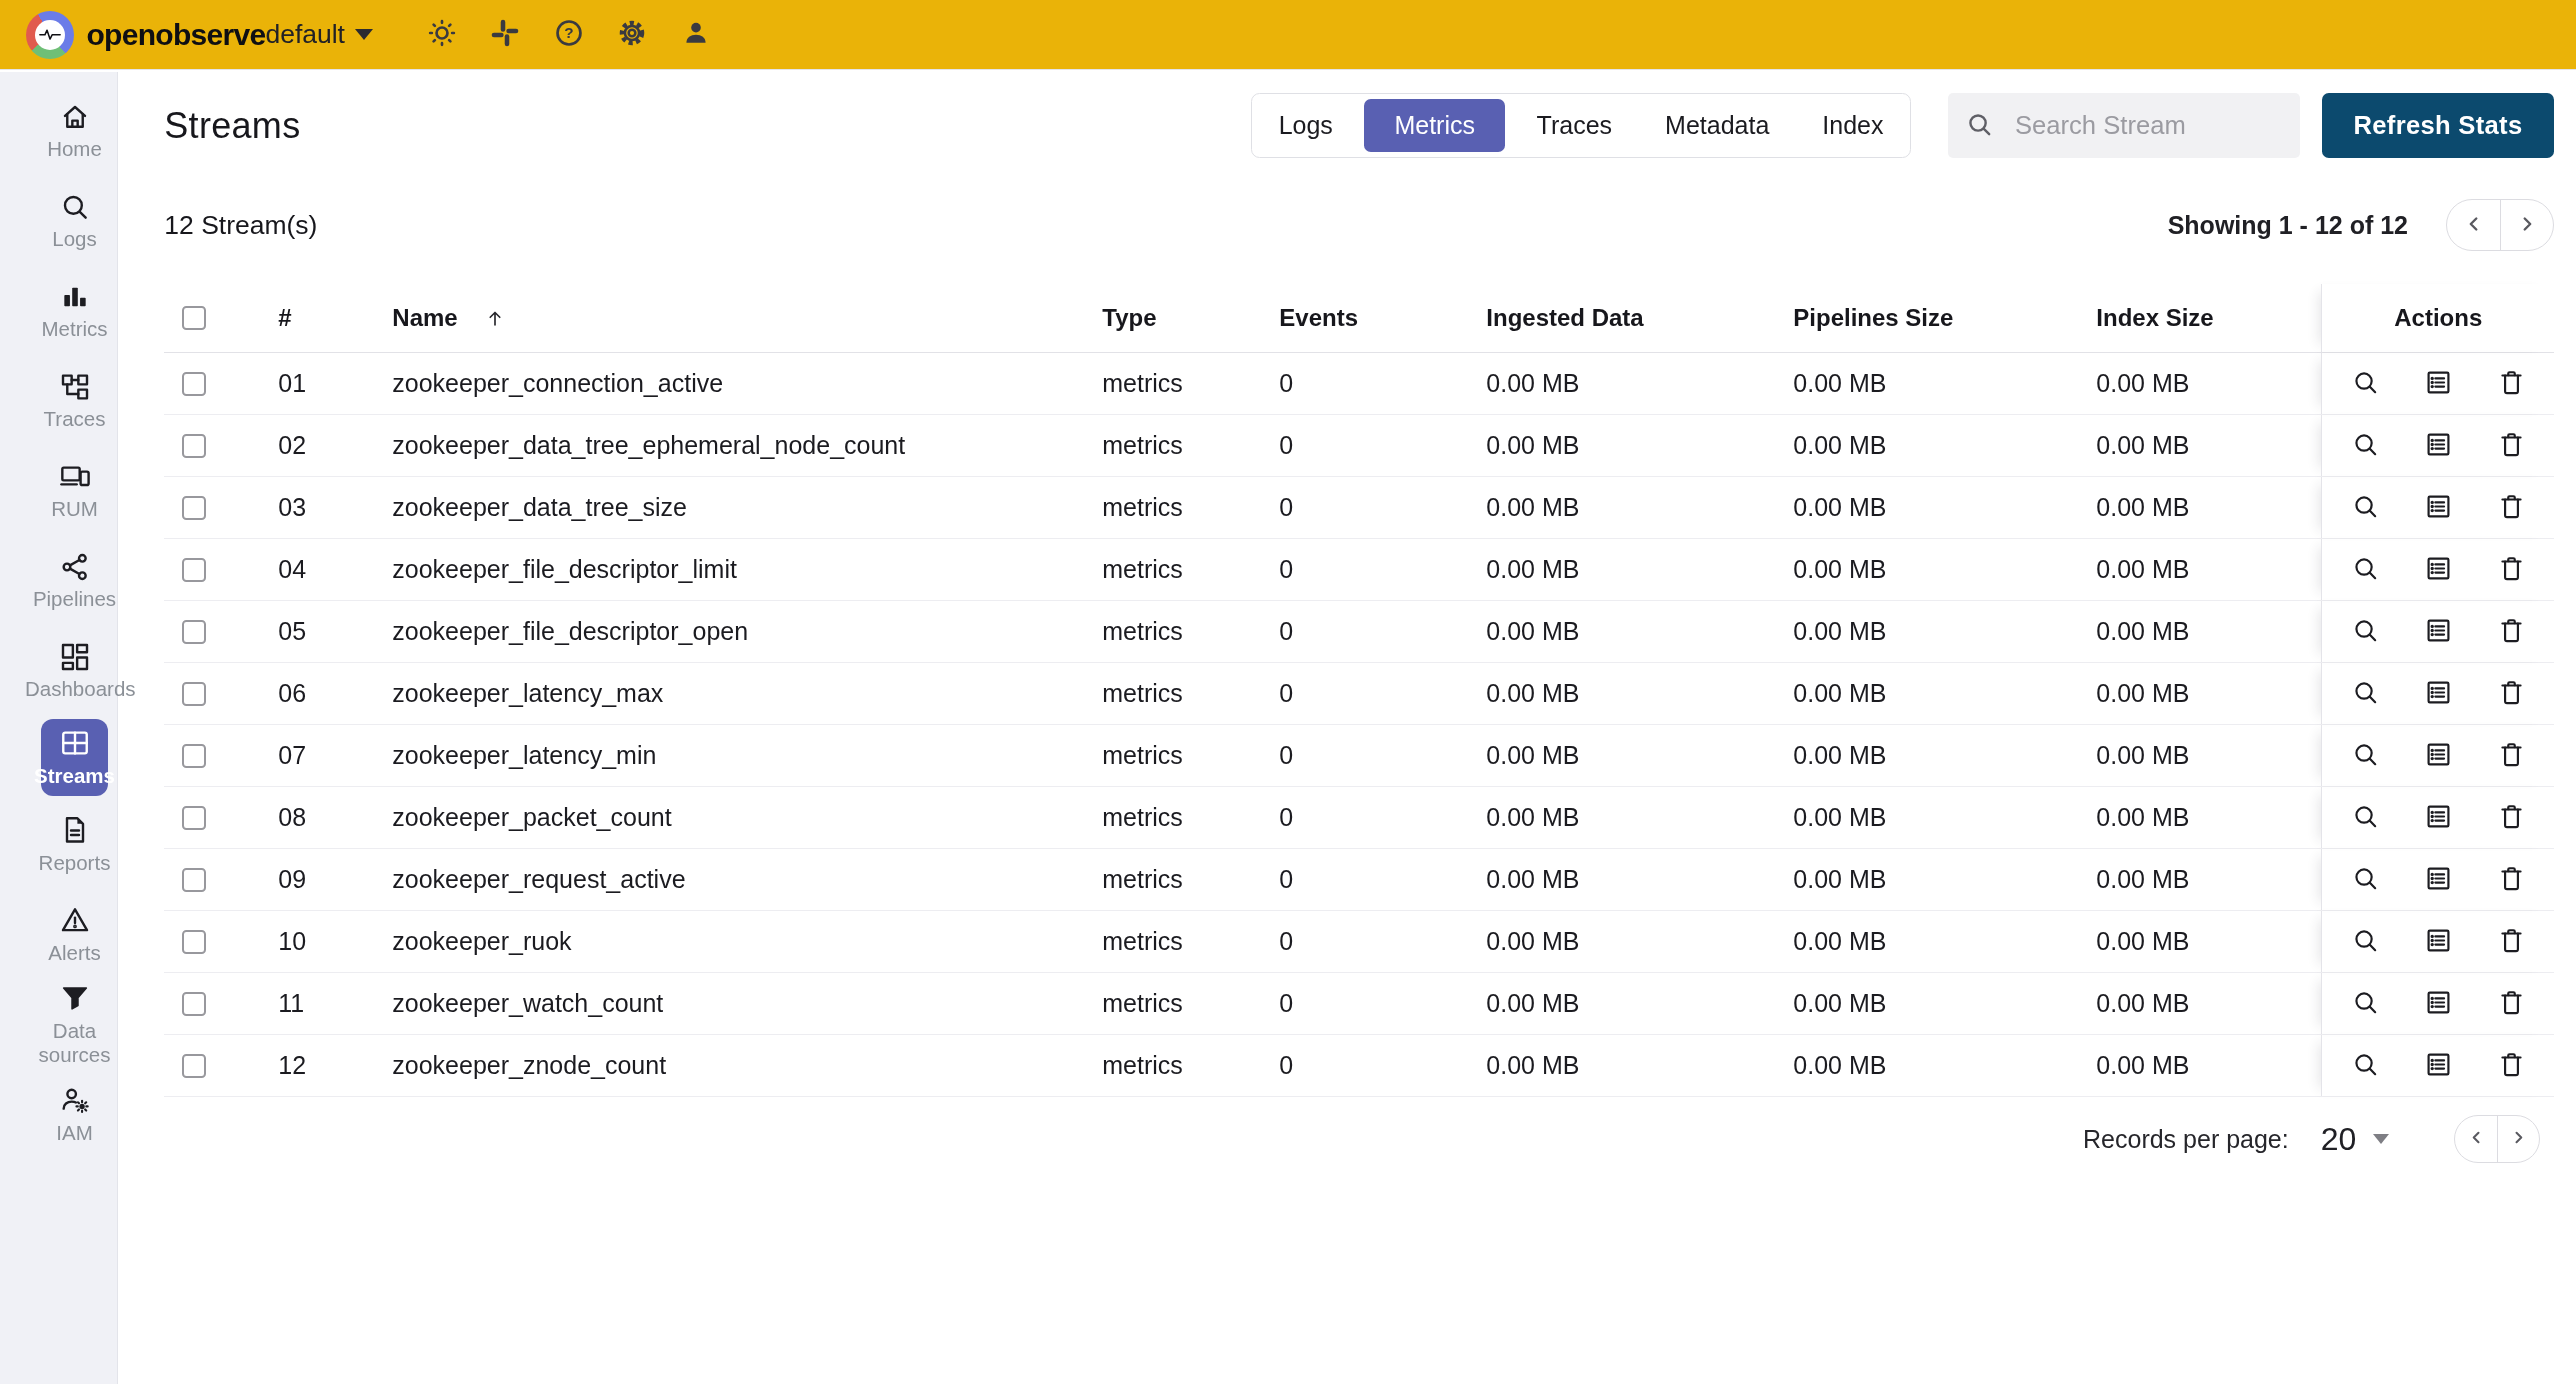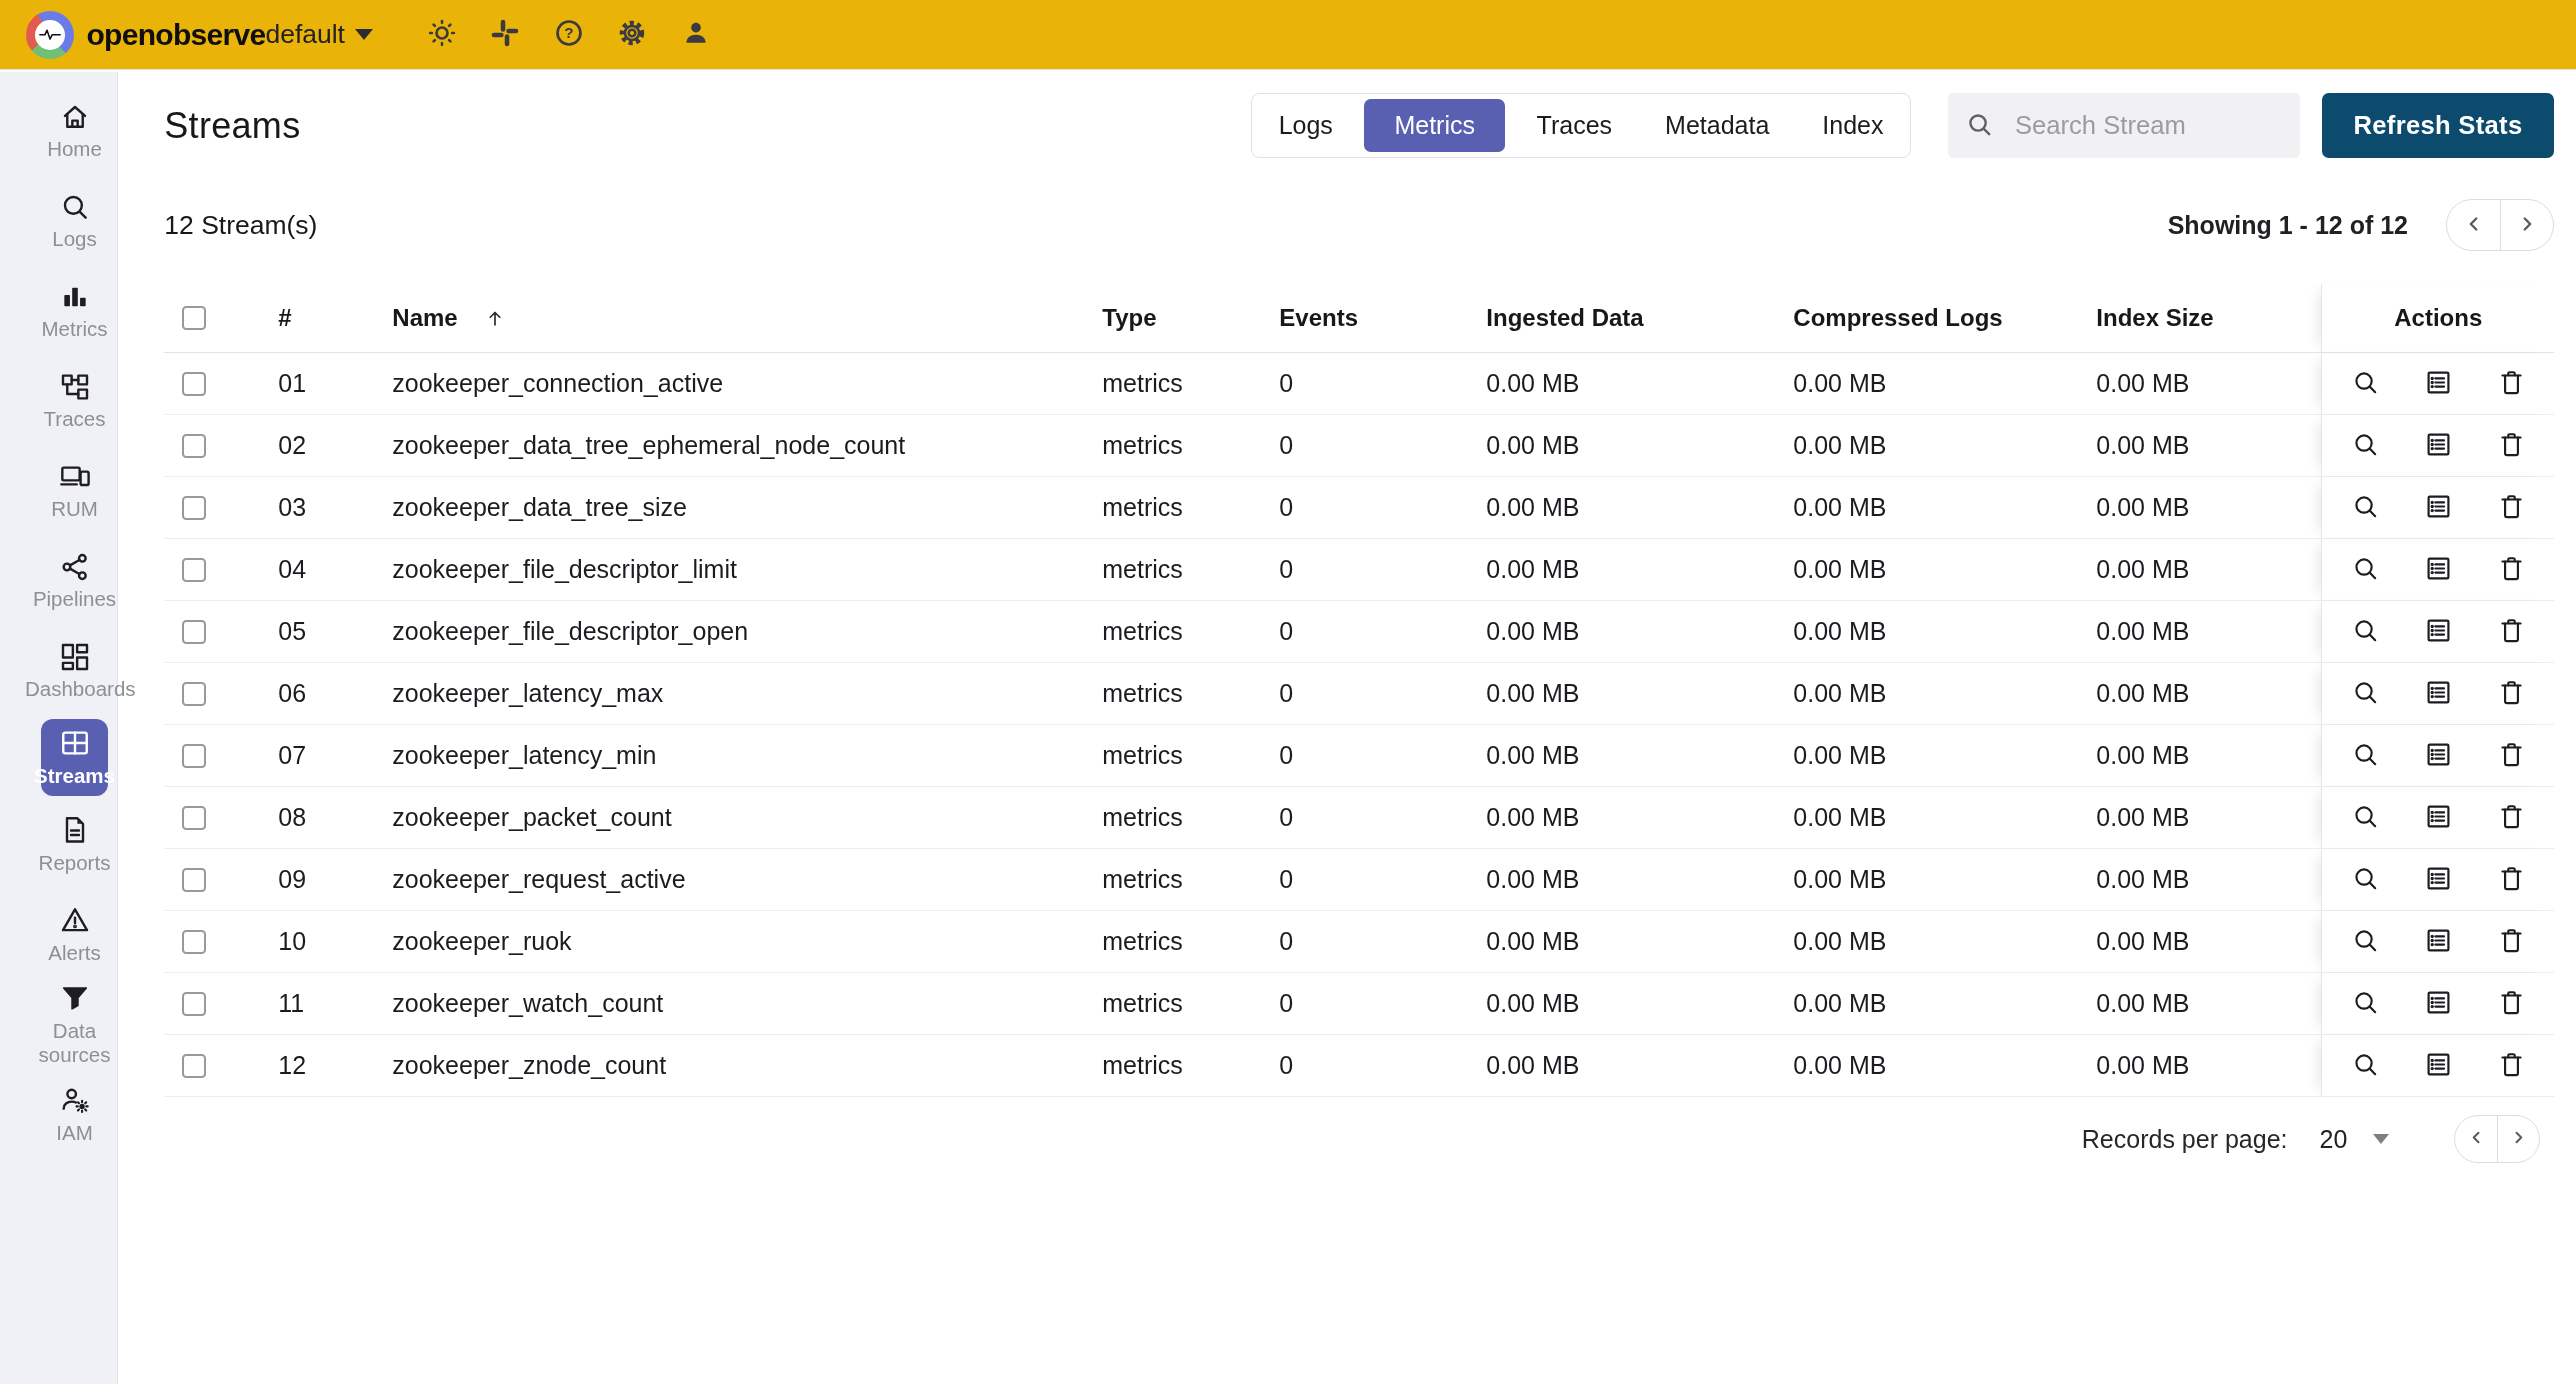--- a/index.html
+++ b/index.html
@@ -83,21 +83,21 @@
   .sort-arrow{display:flex;align-items:center;color:#26262b;}
   .sort-arrow svg{width:22px;height:22px;}
   .c-act{display:flex;align-items:center;justify-content:center;gap:35px;height:100%;
          border-left:1.7px solid #e4e4e9;box-shadow:-10.2px 0 12px -7.7px rgba(40,40,60,.12);}
   .act-btn{background:none;border:none;padding:0;width:38px;height:38px;color:#1c1c21;
            display:flex;align-items:center;justify-content:center;cursor:pointer;}
   .act-btn svg{width:29px;height:29px;}
 
   .table-footer{display:flex;align-items:center;justify-content:flex-end;margin-top:17px;height:50px;}
   .tf-label{font-size:25px;font-weight:500;color:#26262b;}
-  .rpp{display:flex;align-items:center;gap:26px;margin-left:32px;font-size:25px;color:#202025;cursor:pointer;}
+  .rpp{display:flex;align-items:center;gap:17px;margin-left:32px;font-size:32px;color:#202025;cursor:pointer;}
   .caret-sm{width:0;height:0;border-left:8.5px solid transparent;border-right:8.5px solid transparent;
             border-top:10.2px solid #7e7e84;}
   .table-footer .pager{margin-left:65px;margin-right:13.7px;}
 </style>
 </head>
 <body>
 
 <div class="app">
 
   <header class="topbar">
@@ -341,21 +341,21 @@
             <span>Name</span>
             <span class="sort-arrow">
               <svg viewBox="0 0 24 24" fill="none" stroke="currentColor" stroke-width="1.8" stroke-linecap="round" stroke-linejoin="round">
                 <path d="M12 19.5v-13M6.8 11.2 12 6l5.2 5.2"></path>
               </svg>
             </span>
           </div>
           <div class="c-type">Type</div>
           <div class="c-events">Events</div>
           <div class="c-ing">Ingested Data</div>
-          <div class="c-comp">Compressed Logs</div>
+          <div class="c-comp">Pipelines Size</div>
           <div class="c-idx">Index Size</div>
           <div class="c-act">Actions</div>
         </div>
       <div id="tbody">
           <div class="grid trow">
             <div class="cell-sel">
               <span class="cb"></span>
             </div>
             <div class="c-num">01</div>
             <div class="c-name">zookeeper_connection_active</div>

